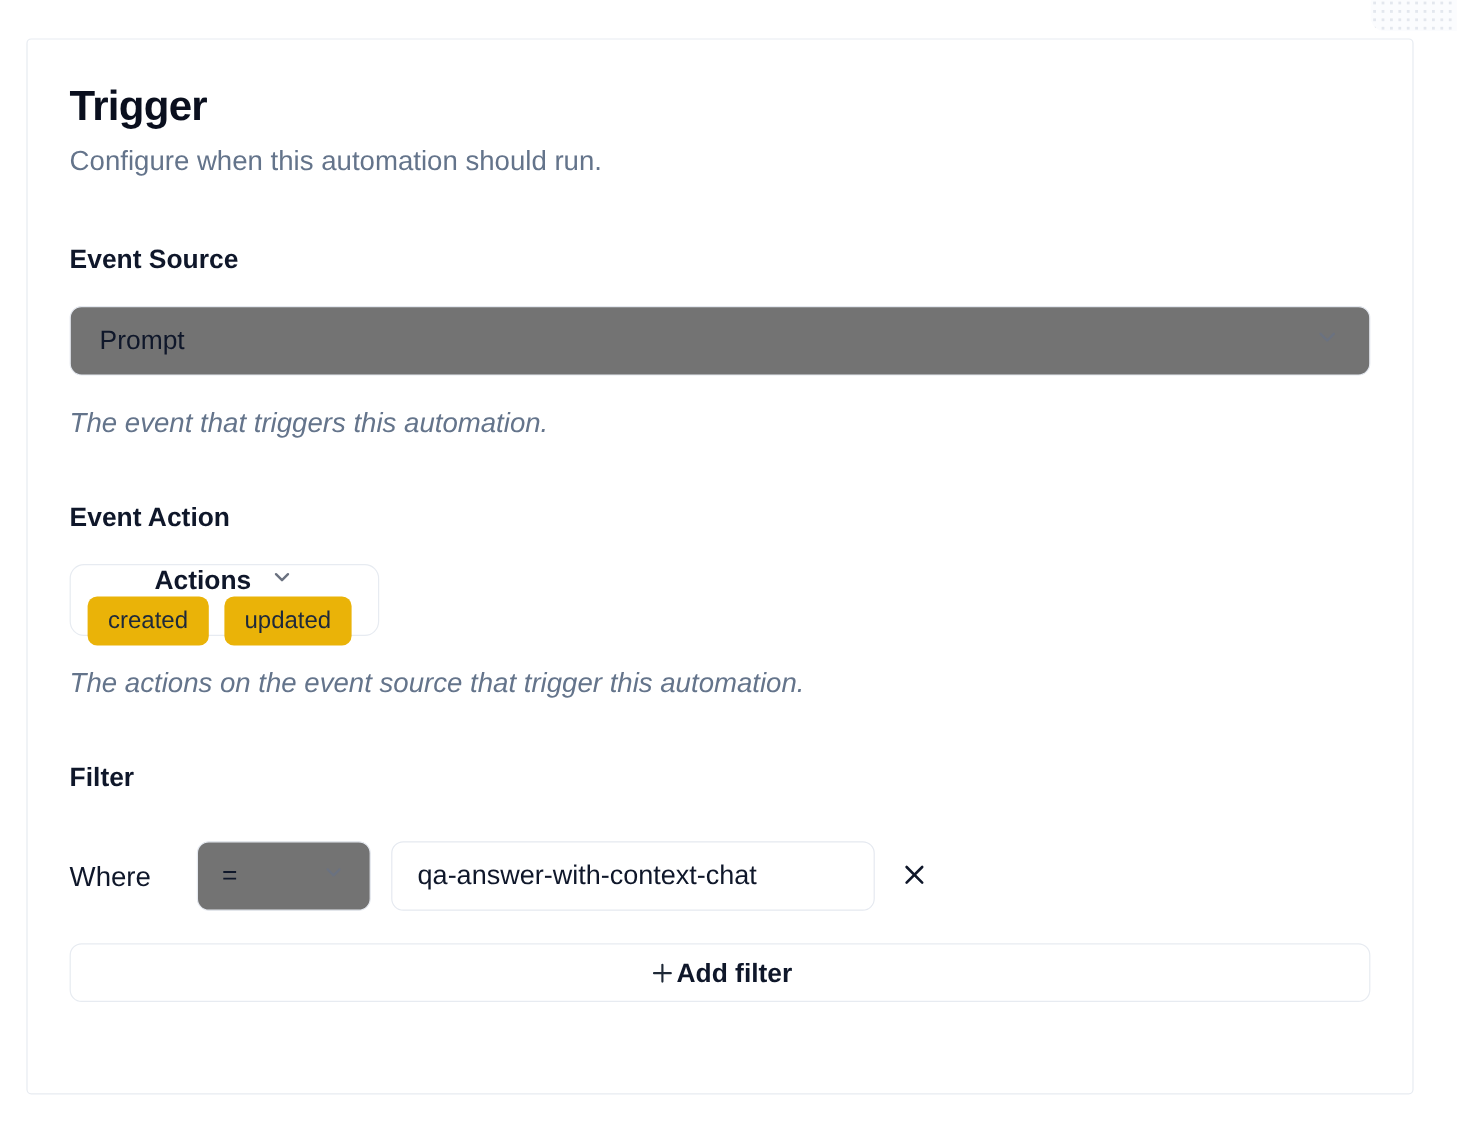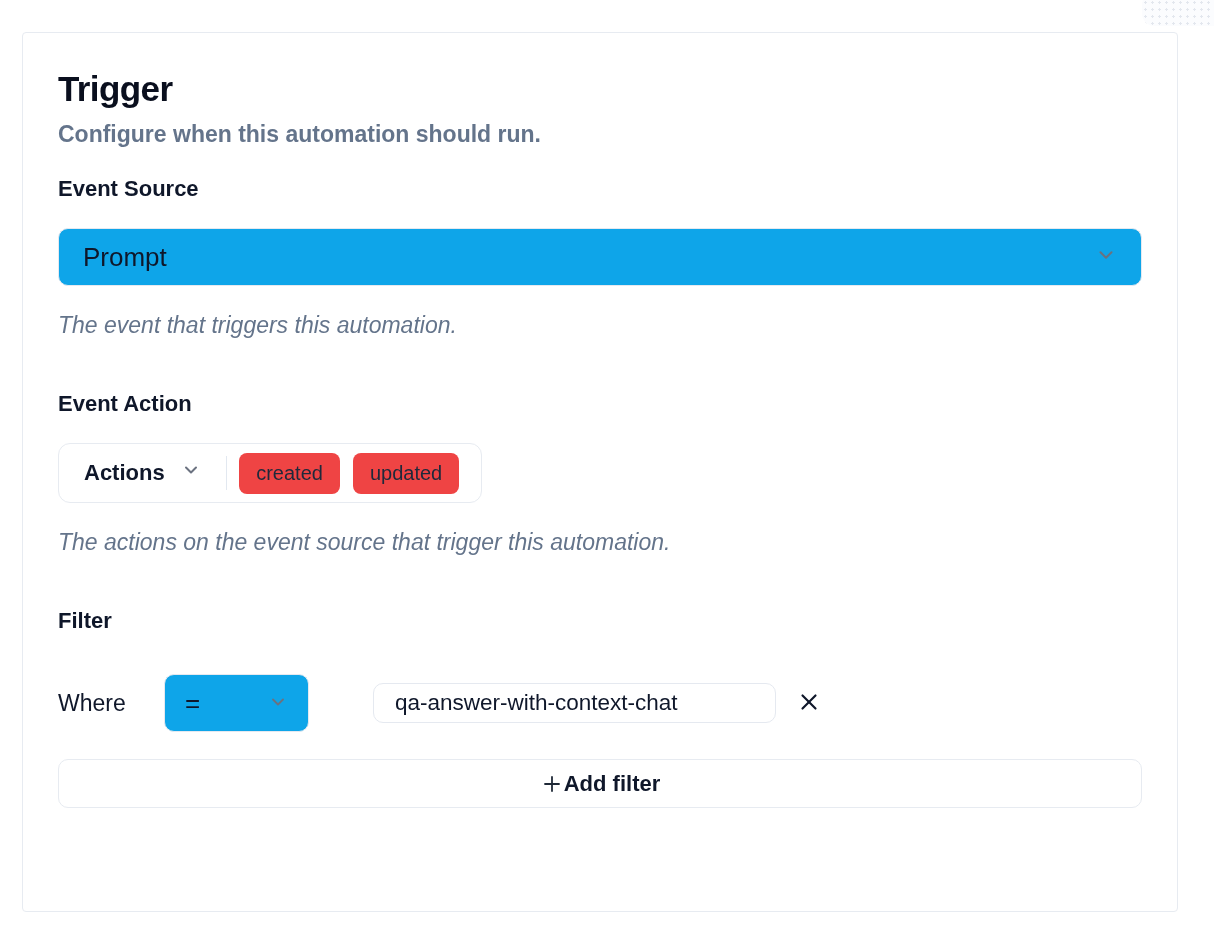--- a/index.html
+++ b/index.html
@@ -33,60 +33,60 @@
   .card-title {
     font-size: 35px;
     font-weight: 700;
     letter-spacing: -0.6px;
     color: #0a0f1e;
     margin-bottom: 12px;
   }
   .card-subtitle {
     font-size: 23px;
     color: #64748b;
-    margin-bottom: 28px;
-    font-weight: bold;
+    margin-bottom: 55px;
   }
   .field-label {
     font-size: 22px;
     font-weight: 700;
     color: #0f172a;
     margin-bottom: 26px;
   }
   .section { margin-bottom: 52px; }
   .select-box {
     height: 58px;
     border: 1.5px solid #e5e9f0;
     border-radius: 10px;
-    background: #0ea5e9;
+    background: #737373;
     display: flex;
     align-items: center;
     justify-content: space-between;
     padding: 0 24px;
-    font-size: 26px;
+    font-size: 22px;
     color: #0f172a;
     cursor: pointer;
   }
   .select-box .value { font-weight: 500; }
   .helper-text {
     font-size: 23px;
     color: #64748b;
     margin-top: 26px;
     font-style: italic;
   }
   .chev { flex: none; }
   
   .action-box {
     display: inline-flex;
     align-items: center;
     height: 60px;
     border: 1.5px solid #e7ebf1;
     border-radius: 12px;
     background: #fff;
     padding: 0 12px;
+    flex-direction: column;
   }
   .actions-btn {
     display: flex;
     align-items: center;
     gap: 16px;
     padding: 0 13px;
     background: none;
     border: none;
     font-family: inherit;
     font-size: 22px;
@@ -94,21 +94,21 @@
     color: #0f172a;
     cursor: pointer;
   }
   .action-divider {
     width: 1.5px; height: 34px;
     background: #e2e8f0;
     margin: 0 10px 0 12px;
   }
   .chip-list { display: flex; align-items: center; gap: 13px; padding: 0 10px 0 2px; }
   .chip {
-    background: #ef4444;
+    background: #eab308;
     border-radius: 8px;
     padding: 9px 17px;
     font-size: 20px;
     color: #1e293b;
     white-space: nowrap;
   }
   
   .filter-label { margin-bottom: 40px; }
   .filter-row {
     display: flex;
@@ -119,29 +119,28 @@
     width: 106px;
     flex: none;
     font-size: 23px;
     color: #0f172a;
   }
   .name-select { width: 313px; flex: none; margin-right: 17px; }
   .op-select { width: 145px; flex: none; margin-right: 17px; padding: 0 20px; }
   .value-input {
     width: 403px;
     flex: none;
-    height: 40px;
+    height: 58px;
     border: 1.5px solid #e5e9f0;
     border-radius: 10px;
     padding: 0 21px;
     font-family: inherit;
     font-size: 22.5px;
     color: #0f172a;
     outline: none;
-    margin-left: 47px;
   }
   .remove-filter-btn {
     background: none;
     border: none;
     margin-left: 16px;
     padding: 4px;
     cursor: pointer;
     display: flex;
     align-items: center;
   }

